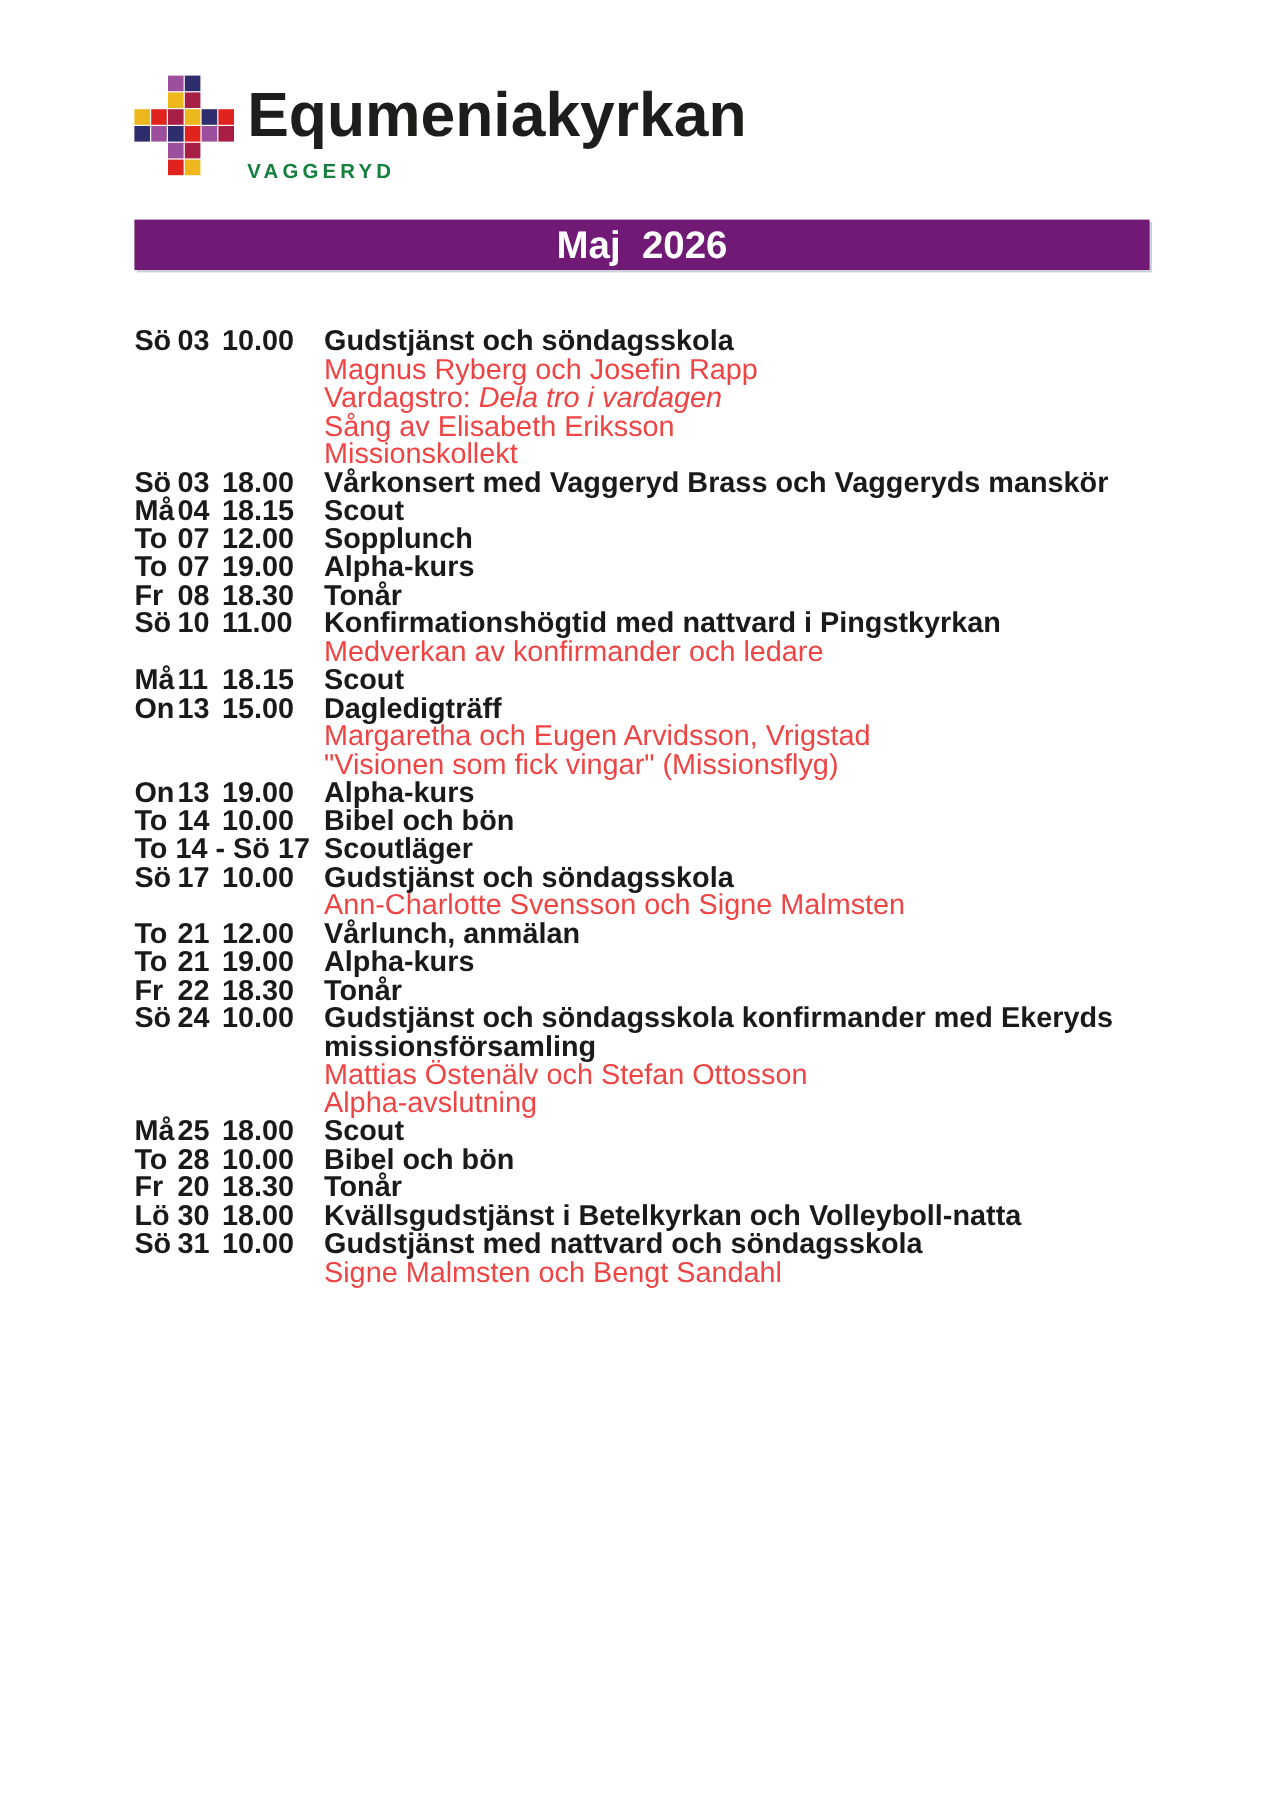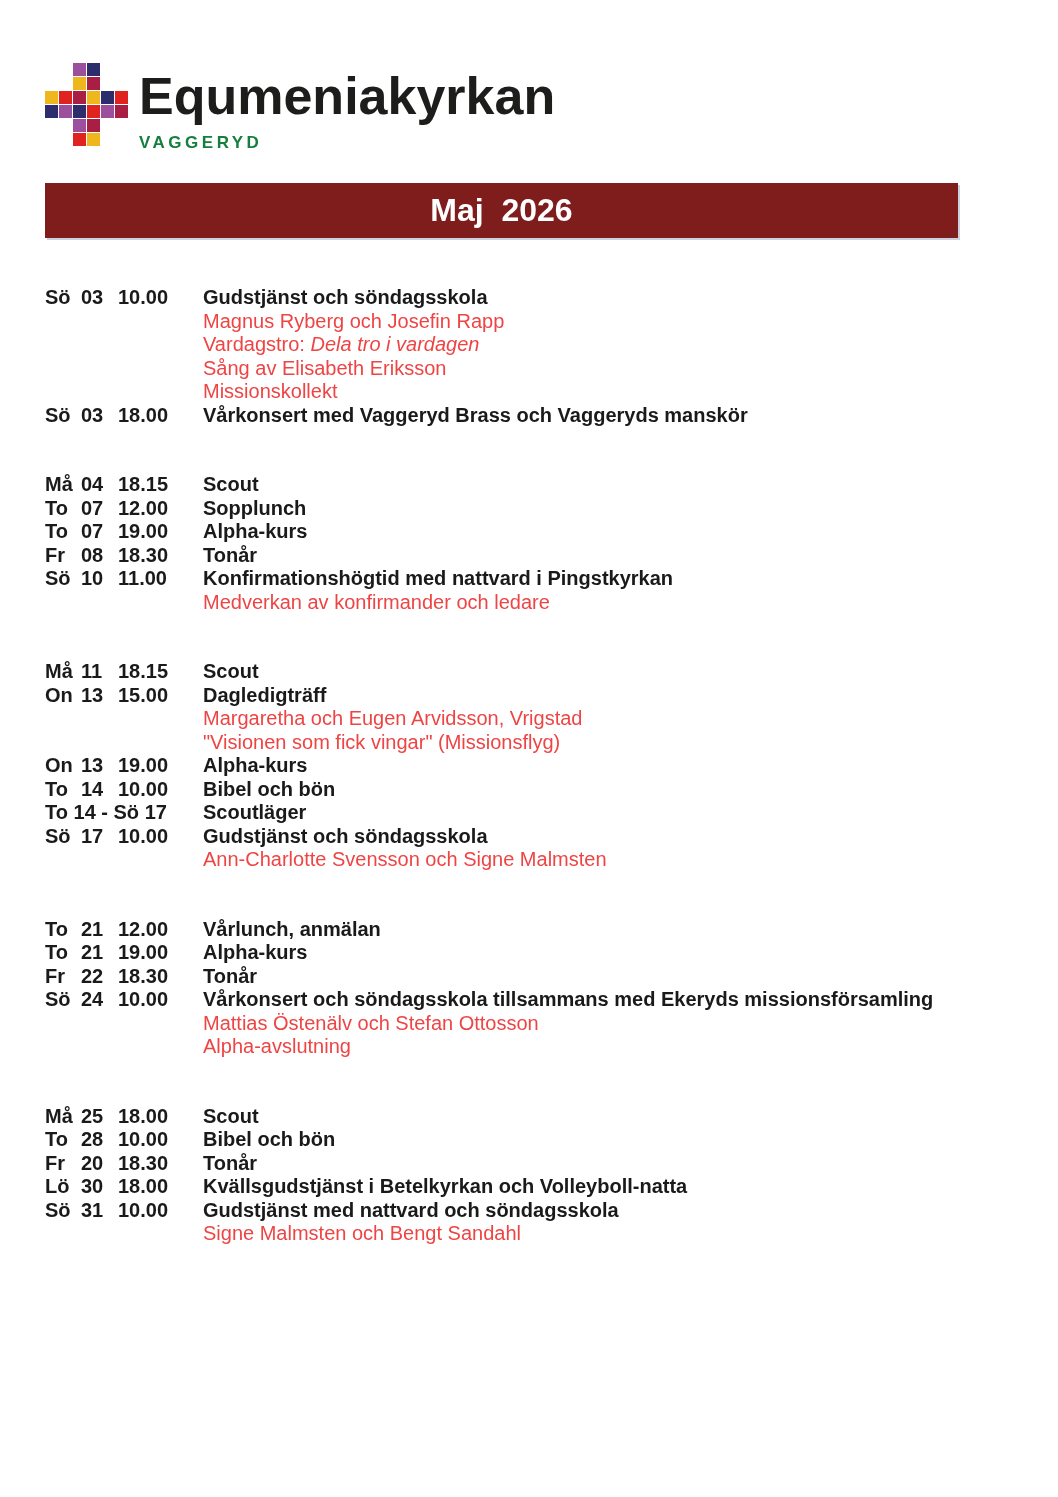--- a/index.html
+++ b/index.html
@@ -2,21 +2,21 @@
 <html><head>
 <meta charset="utf-8">
 <title>Equmeniakyrkan Vaggeryd – Maj 2026</title>
 <style>
   html,body{margin:0;padding:0;background:#ffffff;}
   .page{
     position:relative;
     width:1058px;height:1497px;
     background:#ffffff;
     box-sizing:border-box;
-    padding:62px 100px 0 45px;
+    padding:62px 100px 0 112px;
     font-family:"Liberation Sans",sans-serif;
     color:#1a1a1a;
     overflow:hidden;
   }
   
   .logo-row{display:flex;align-items:flex-start;}
   .cross{
     display:grid;
     grid-template-columns:repeat(6,13px);
     grid-auto-rows:13px;
@@ -31,32 +31,32 @@
     font-size:52px;font-weight:700;line-height:1;
     color:#1d1d1b;letter-spacing:0;
   }
   .logo-subtitle{
     font-size:17px;font-weight:700;letter-spacing:3.5px;
     margin-top:11px;color:#15803d;
   }
   
   .banner{
     margin-top:30px;
-    height:55px;
-    background:#7f1d1d;
+    height:42px;
+    background:#701a75;
     color:#ffffff;
     display:flex;align-items:center;justify-content:center;
     font-size:32px;font-weight:700;
     white-space:pre;
     box-shadow:2px 2px 0 #cdd0dd;
   }
   
   .schedule{margin-top:48px;}
-  .block + .block{margin-top:46px;}
-  .row{display:flex;font-size:20px;line-height:23.5px;}
+  .block + .block{}
+  .row{display:flex;font-size:24px;line-height:23.5px;}
   .when{flex:0 0 158px;display:flex;font-weight:700;white-space:pre;}
   .when .day{width:36px;}
   .when .date{width:37px;}
   .when .time{flex:1;}
   .when .range{flex:1;}
   .what{flex:1;min-width:0;}
   .title{font-weight:700;}
   .detail{font-weight:400;color:#ef4444;}
   .detail i{font-style:italic;text-align:center;}
 </style>
@@ -222,21 +222,21 @@
         </div>
         <div class="row">
           <div class="when"><span class="day">Fr</span><span class="date">22</span><span class="time">18.30</span></div>
           <div class="what">
             <div class="title">Tonår</div>
           </div>
         </div>
         <div class="row">
           <div class="when"><span class="day">Sö</span><span class="date">24</span><span class="time">10.00</span></div>
           <div class="what">
-            <div class="title">Vårkonsert och söndagsskola tillsammans med Ekeryds missionsförsamling</div>
+            <div class="title">Gudstjänst och söndagsskola konfirmander med Ekeryds missionsförsamling</div>
             <div class="detail"><span>Mattias Östenälv och Stefan Ottosson</span></div>
             <div class="detail"><span>Alpha-avslutning</span></div>
           </div>
         </div>
       </div>
       <div class="block">
         <div class="row">
           <div class="when"><span class="day">Må</span><span class="date">25</span><span class="time">18.00</span></div>
           <div class="what">
             <div class="title">Scout</div>

